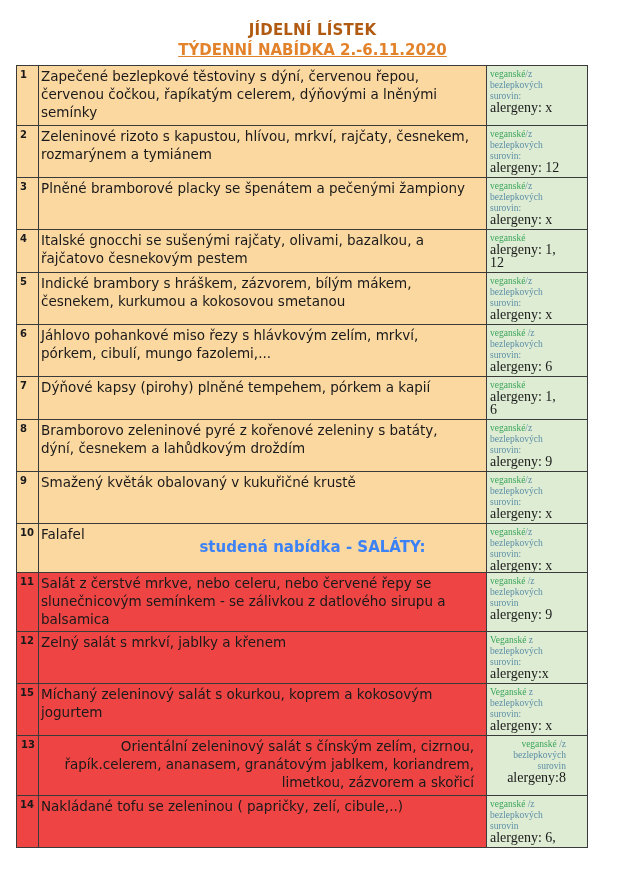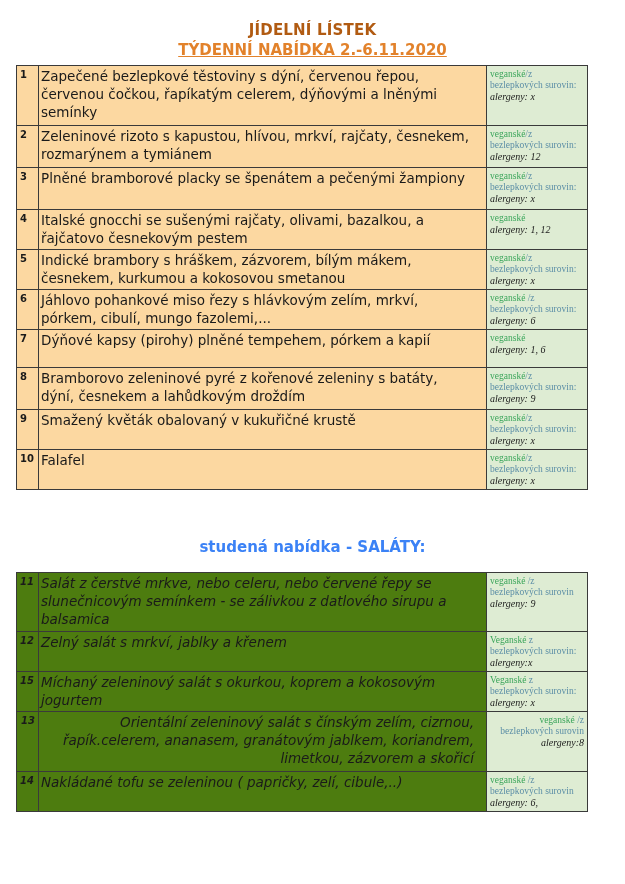--- a/index.html
+++ b/index.html
@@ -8,26 +8,26 @@
   .title-block { position: absolute; top: 20px; left: 0; width: 625px; text-align: center; }
   .title1 { font-family: "DejaVu Sans", sans-serif; font-weight: bold; font-size: 15px;
             color: #b15b12; letter-spacing: 0.2px; line-height: 20px; }
   .title2 { font-family: "DejaVu Sans", sans-serif; font-weight: bold; font-size: 15px;
             color: #e2822b; text-decoration: underline; line-height: 20px; }
   table { position: absolute; left: 16px; width: 572px; border-collapse: collapse; table-layout: fixed; }
   td { border: 1.5px solid #3a3a3a; vertical-align: top; padding: 0; }
   .num { width: 22px; font-size: 10px; font-weight: bold; padding: 3px 3px 0 3px; }
   .dish { font-size: 13.5px; line-height: 18px; padding: 1px 12px 1px 2px; }
   .info { width: 94px; font-family: "Liberation Serif", serif; font-size: 9.5px; line-height: 11px;
-          padding: 3px 3px 2px 3px; background: #deecd3; }
+          padding: 3px 21px 2px 3px; background: #deecd3; }
   .t-hot td.num, .t-hot td.dish { background: #fcd8a1; }
-  .t-cold td.num, .t-cold td.dish { background: #4d7c0f; font-style: italic; }
+  .t-cold td.num, .t-cold td.dish { background: #ef4444; }
   .veg { color: #3aa55a; }
   .gf { color: #5b8ea6; }
-  .allergen { color: #1a1a1a; font-size: 10px; font-style: italic; }
+  .allergen { color: #1a1a1a; font-size: 14px; }
   .section2 { position: absolute; top: 538px; left: 0; width: 625px; text-align: center;
               font-weight: bold; font-size: 15px; color: #3b82f6; }
 </style>
 </head>
 <body>
 
 <div class="title-block">
   <div class="title1">JÍDELNÍ LÍSTEK</div>
   <div class="title2">TÝDENNÍ NABÍDKA 2.-6.11.2020</div>
 </div>

